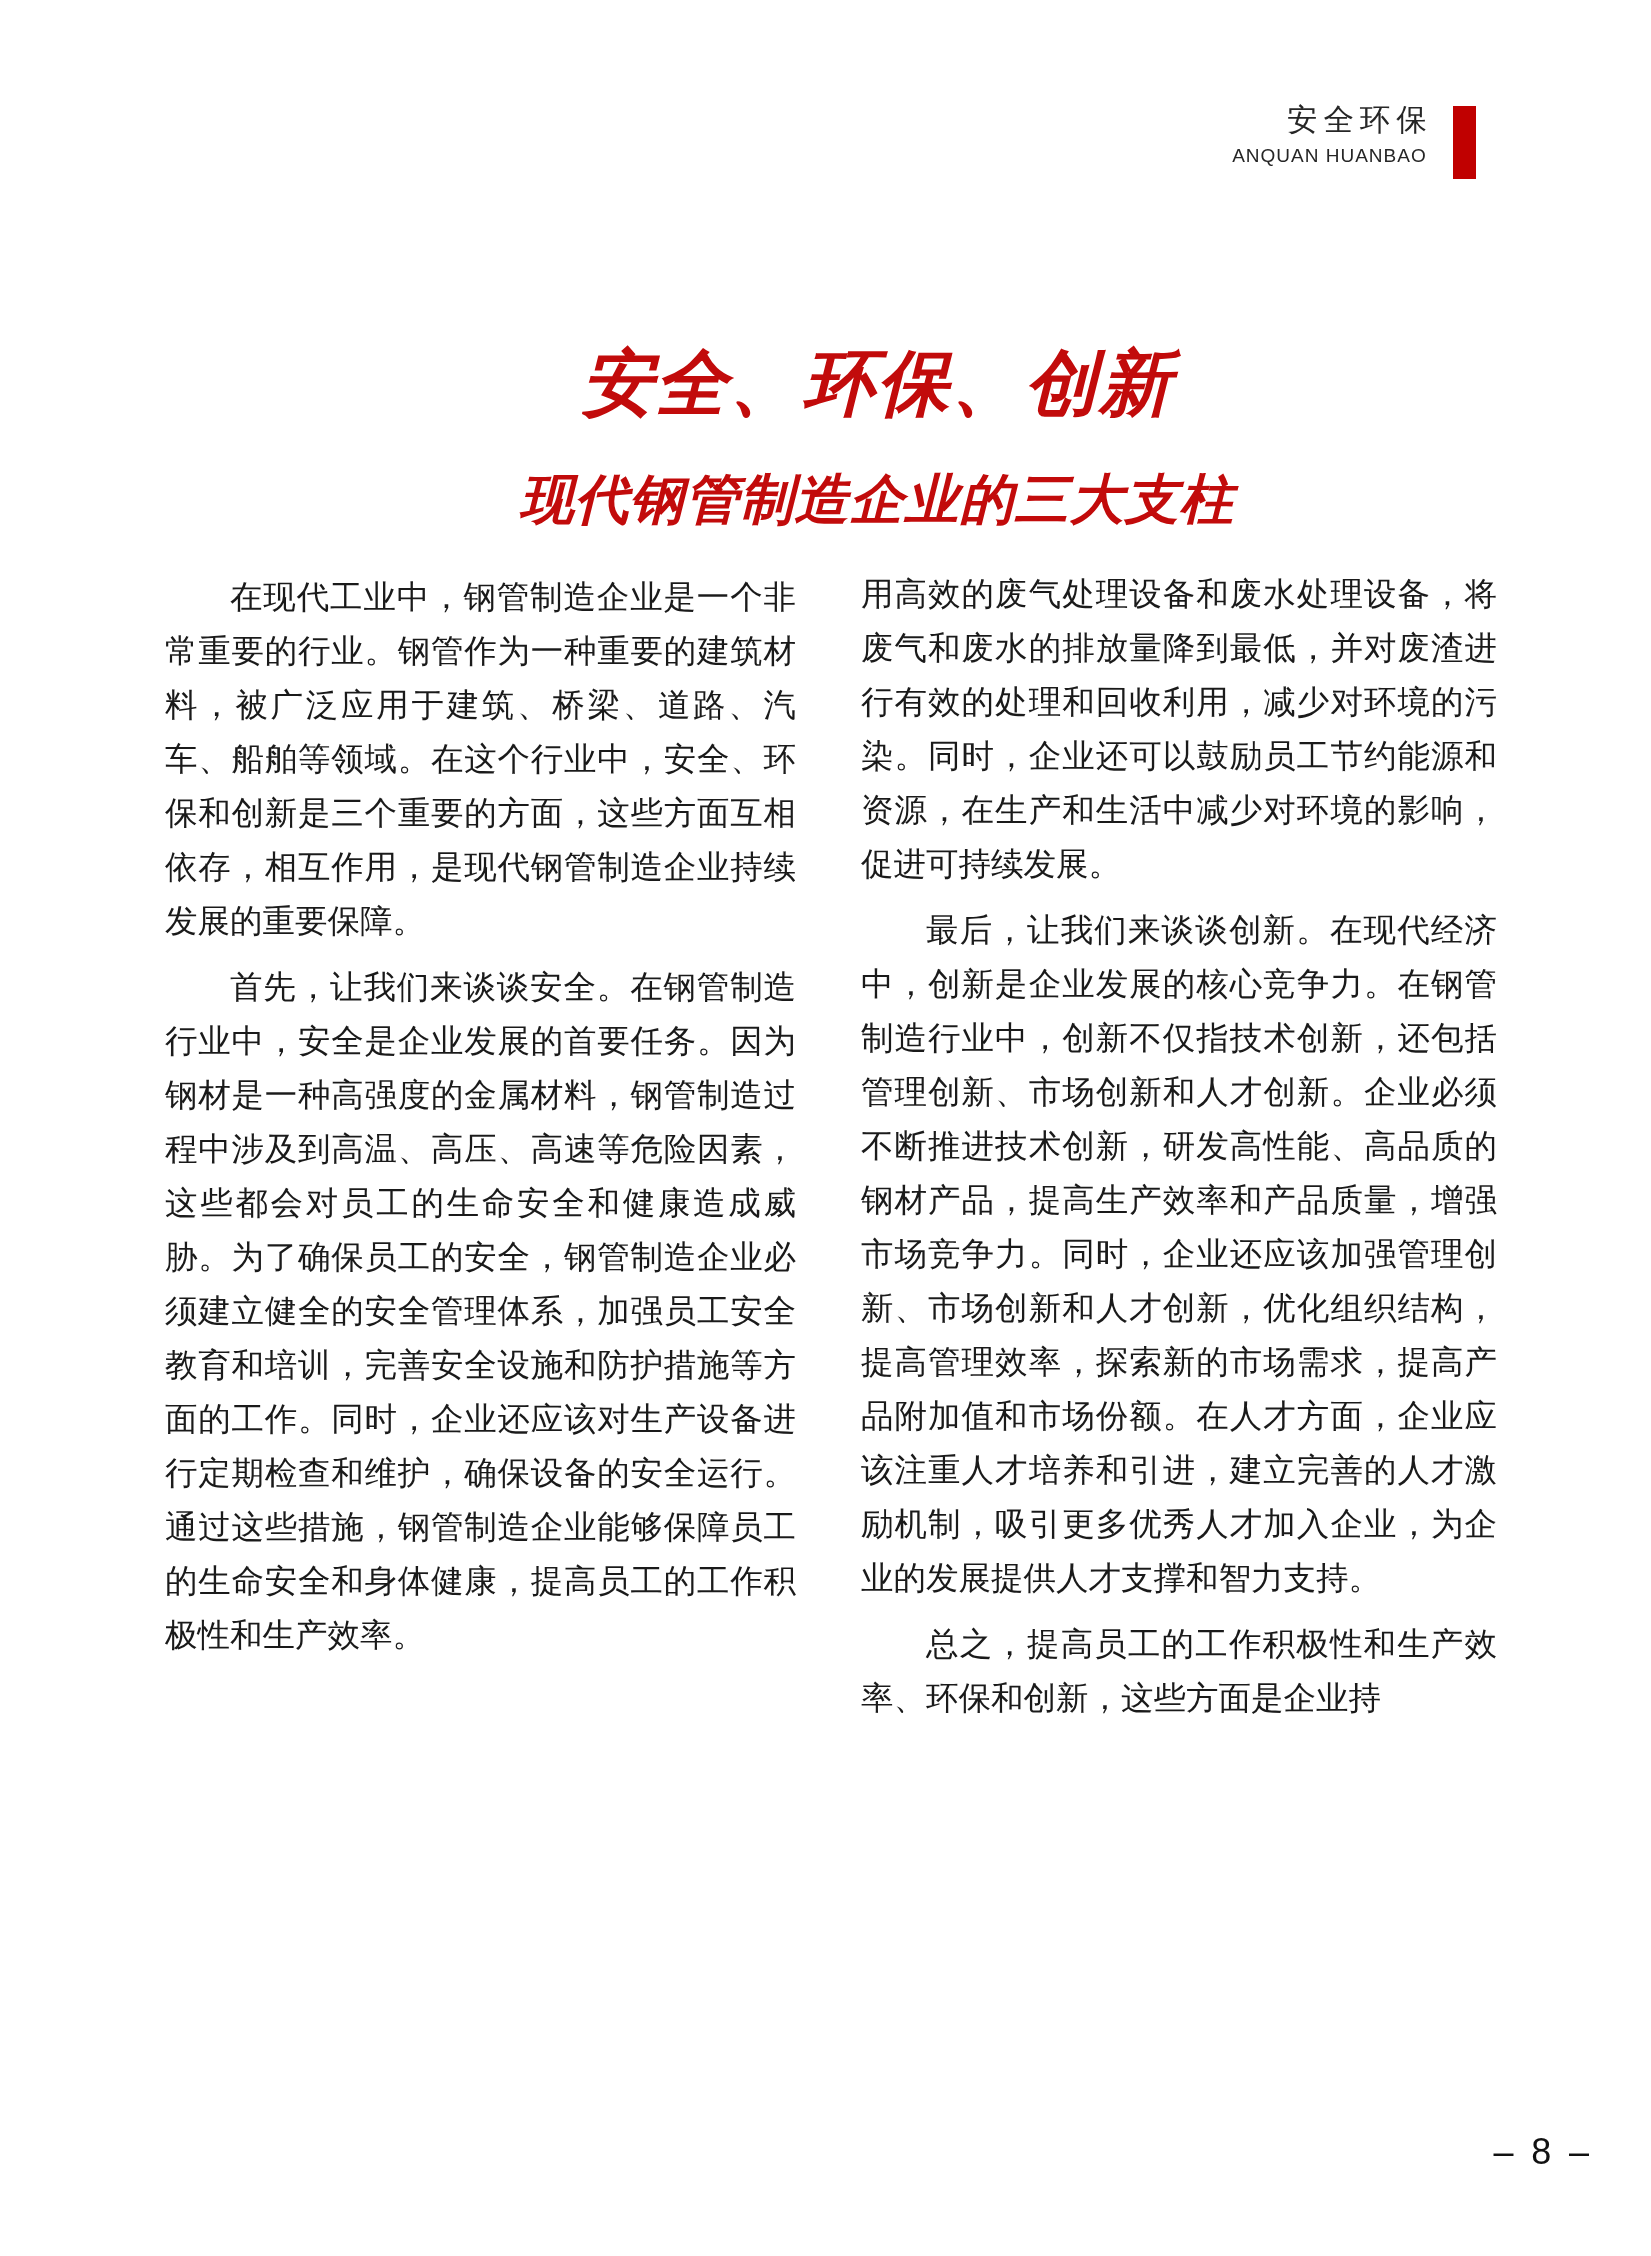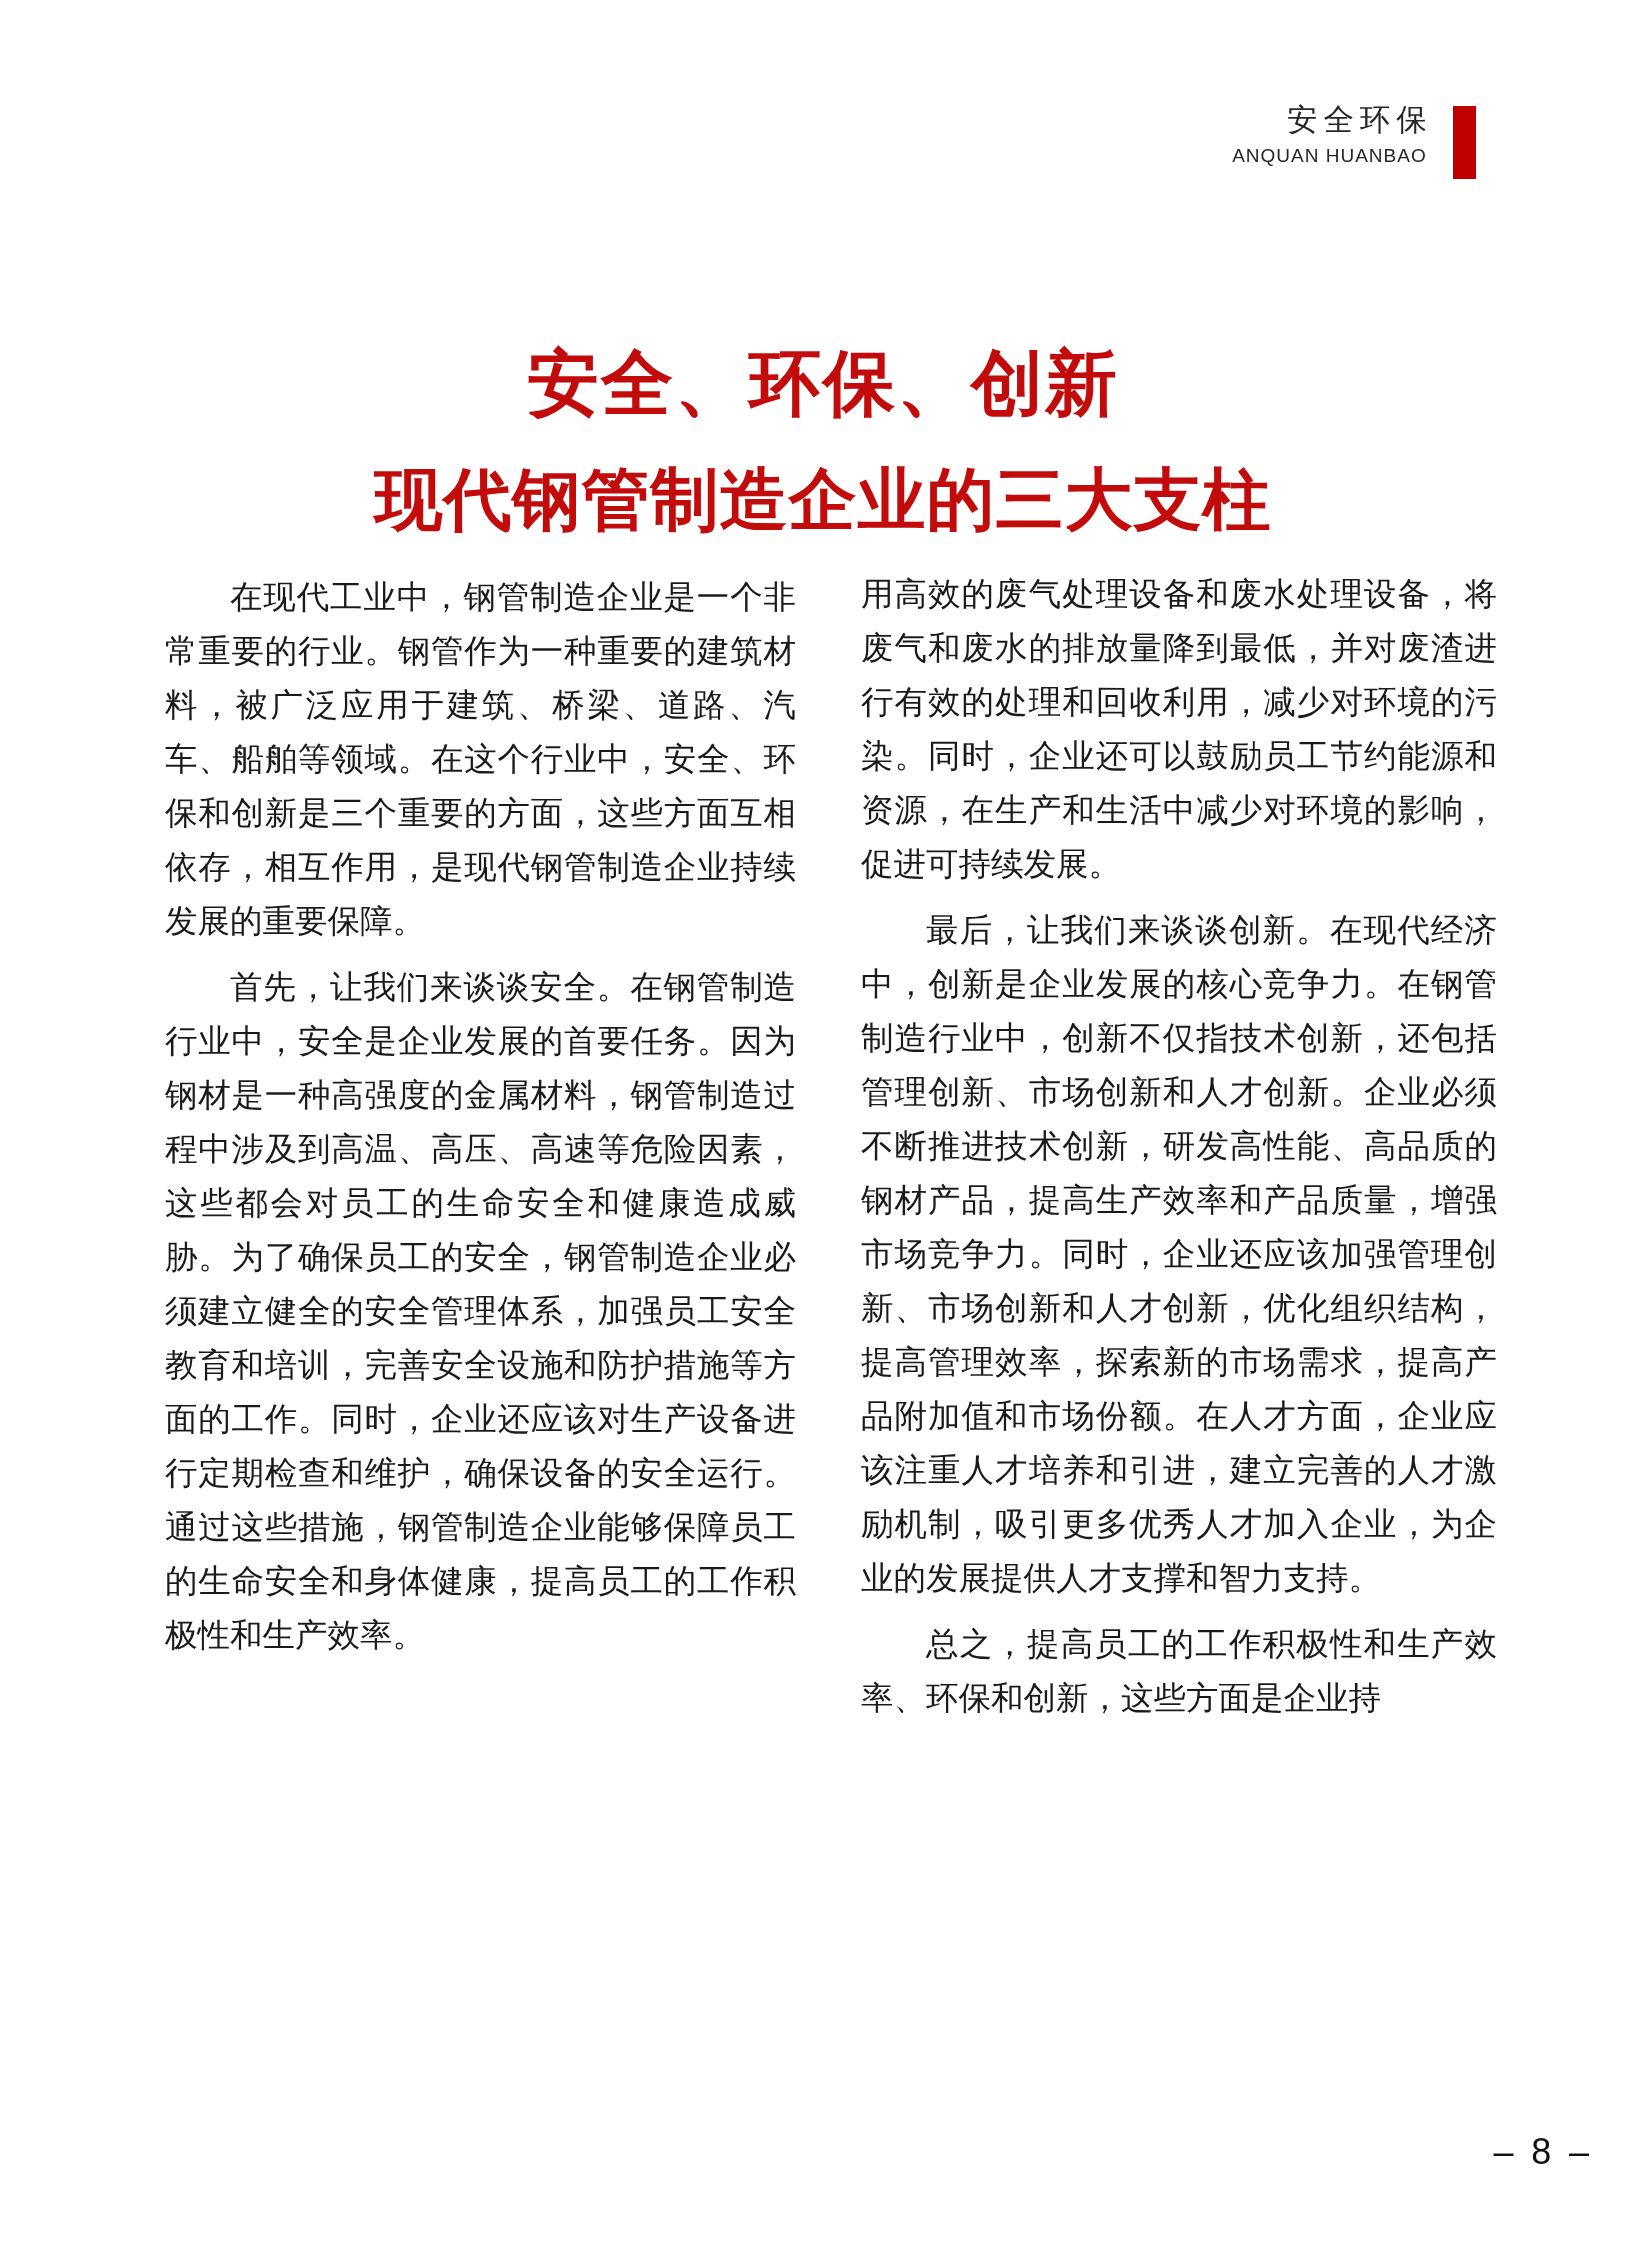--- a/index.html
+++ b/index.html
@@ -46,33 +46,34 @@
     margin-left: 26.6px;
     margin-top: 3.9px;
   }
 
   
   .article-title {
     position: absolute;
     top: 347px;
     left: 0;
     width: 1514px;
-    padding-left: 66px;
+    padding-left: 120px;
     text-align: center;
     font-family: "Liberation Sans", "DejaVu Sans", sans-serif;
     font-weight: bold;
+    font-style: italic;
   }
   .title-line1 {
     font-size: 72px;
     line-height: 72px;
     margin: 0 0 44px 0;
     letter-spacing: 2px;
   }
   .title-line2 {
-    font-size: 68px;
+    font-size: 54px;
     line-height: 73px;
     margin: 0;
     letter-spacing: 1px;
   }
 
   
   .column {
     position: absolute;
     top: 558px;
     font-size: 32.5px;

